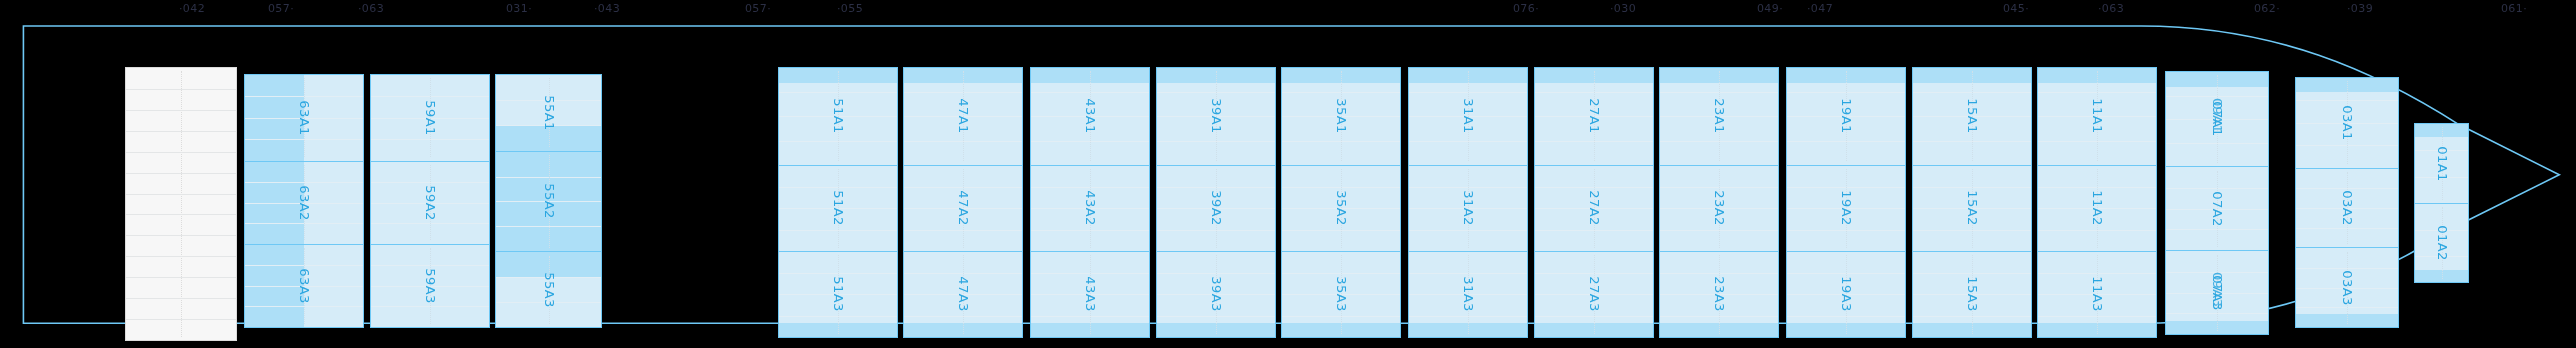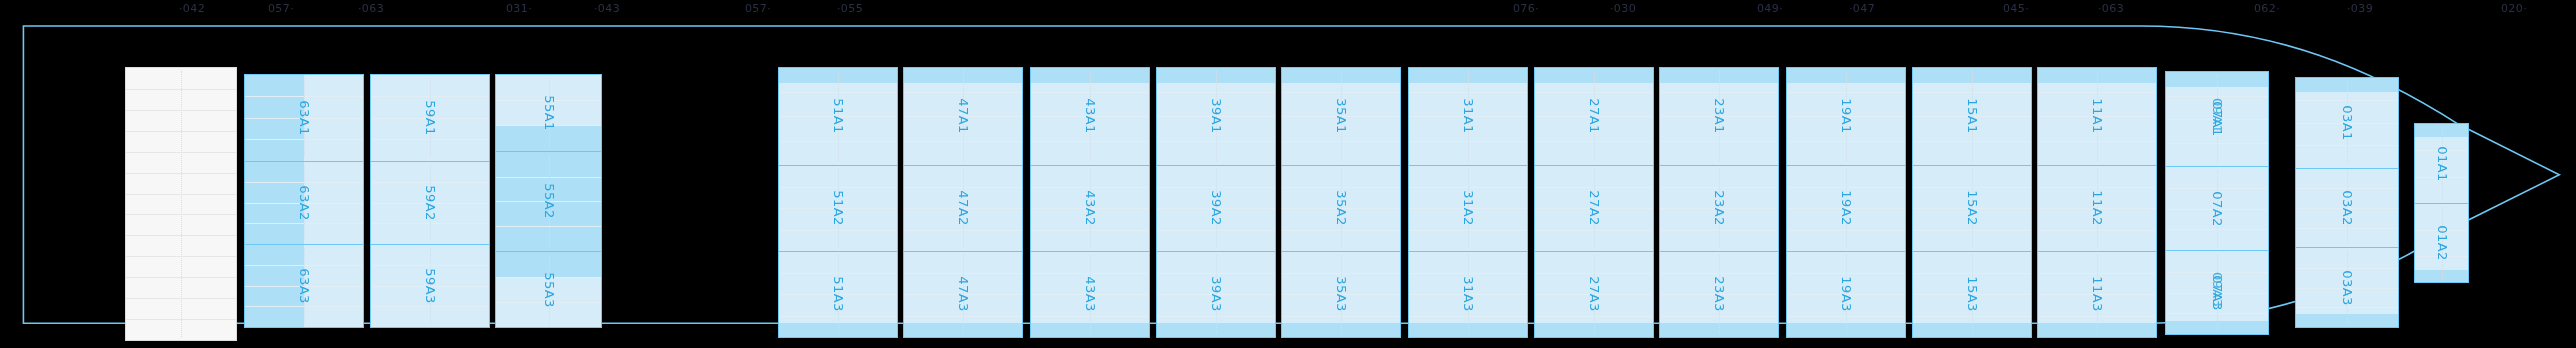--- a/index.html
+++ b/index.html
@@ -47,26 +47,26 @@
       <div class="axis-tick" style="left: 192px;">·042</div>
       <div class="axis-tick" style="left: 281px;">057·</div>
       <div class="axis-tick" style="left: 371px;">·063</div>
       <div class="axis-tick" style="left: 519px;">031·</div>
       <div class="axis-tick" style="left: 607px;">·043</div>
       <div class="axis-tick" style="left: 758px;">057·</div>
       <div class="axis-tick" style="left: 850px;">·055</div>
       <div class="axis-tick" style="left: 1526px;">076·</div>
       <div class="axis-tick" style="left: 1623px;">·030</div>
       <div class="axis-tick" style="left: 1770px;">049·</div>
-      <div class="axis-tick" style="left: 1862px;">·047</div>
+      <div class="axis-tick" style="left: 1820px;">·047</div>
       <div class="axis-tick" style="left: 2016px;">045·</div>
       <div class="axis-tick" style="left: 2111px;">·063</div>
       <div class="axis-tick" style="left: 2267px;">062·</div>
       <div class="axis-tick" style="left: 2360px;">·039</div>
-      <div class="axis-tick" style="left: 2514px;">020·</div>
+      <div class="axis-tick" style="left: 2514px;">061·</div>
     </div>
 
   <svg id="hull" viewBox="0 0 1540 185" preserveAspectRatio="none">
     <path d="M 14,3 L 1280,3 C 1360,3 1420,30 1470,62 L 1530,92
              L 1470,122 C 1420,154 1360,181 1280,181 L 14,181 Z" fill="none" stroke="#6ec8f5" stroke-width="1.6" vector-effect="non-scaling-stroke"></path>
   </svg>
 
   <div id="cream" style="left: 125px; top: 67px; width: 112px; height: 274px;">
     <div class="vdiv"></div>
   <i style="top: 7.69231%;"></i>

